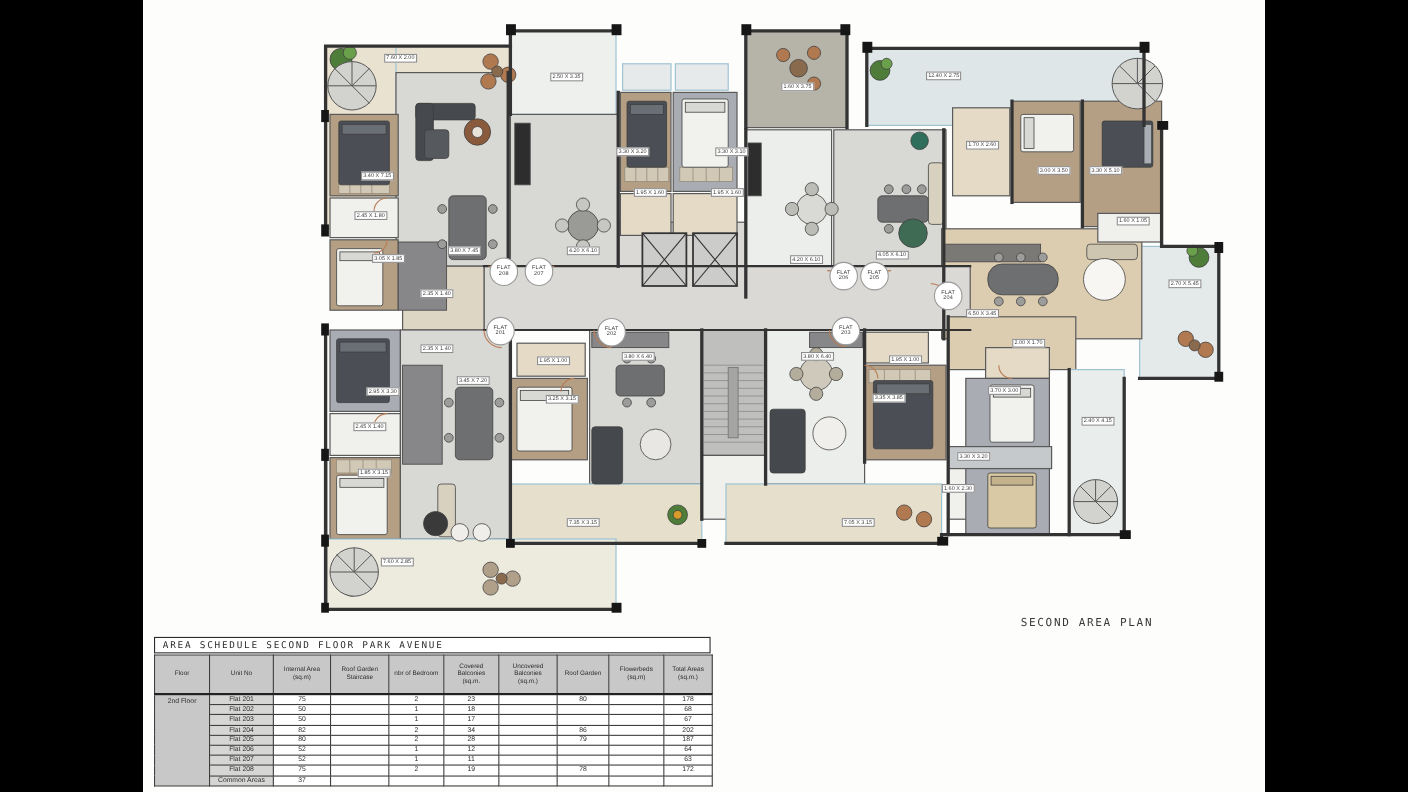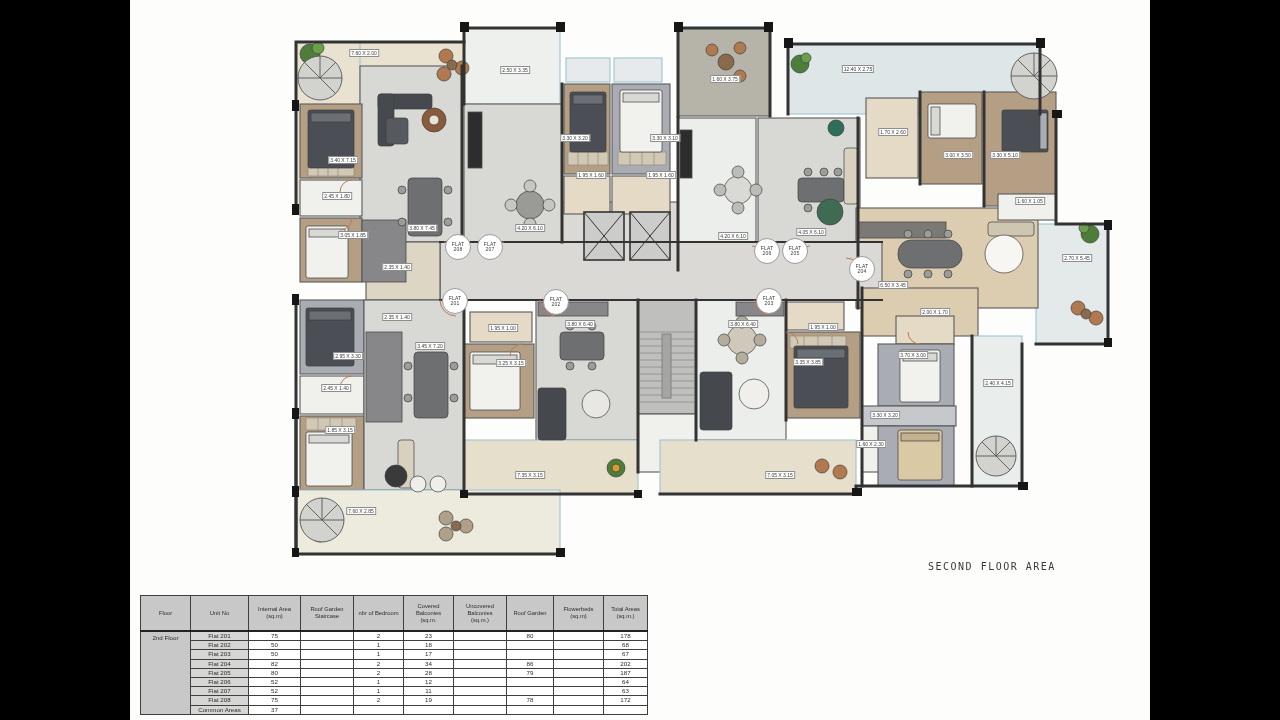--- a/index.html
+++ b/index.html
@@ -543,22 +543,23 @@
       <div class="flat" style="left: 556px; top: 302px;">
         <span>FLAT</span>
         <span>202</span>
       </div>
       <div class="flat" style="left: 769px; top: 301px;">
         <span>FLAT</span>
         <span>203</span>
       </div>
     </div>
 
-  <div id="plan-title">SECOND FLOOR AREA</div>
-
+  <div id="plan-title">SECOND AREA PLAN</div>
+
+  <div id="sched-title">AREA SCHEDULE SECOND FLOOR PARK AVENUE</div>
   <table id="sched">
     <colgroup>
       <col style="width:50px">
         <col style="width:58px">
         <col style="width:52px">
         <col style="width:53px">
       <col style="width:50px">
         <col style="width:50px">
         <col style="width:53px">
         <col style="width:47px">

